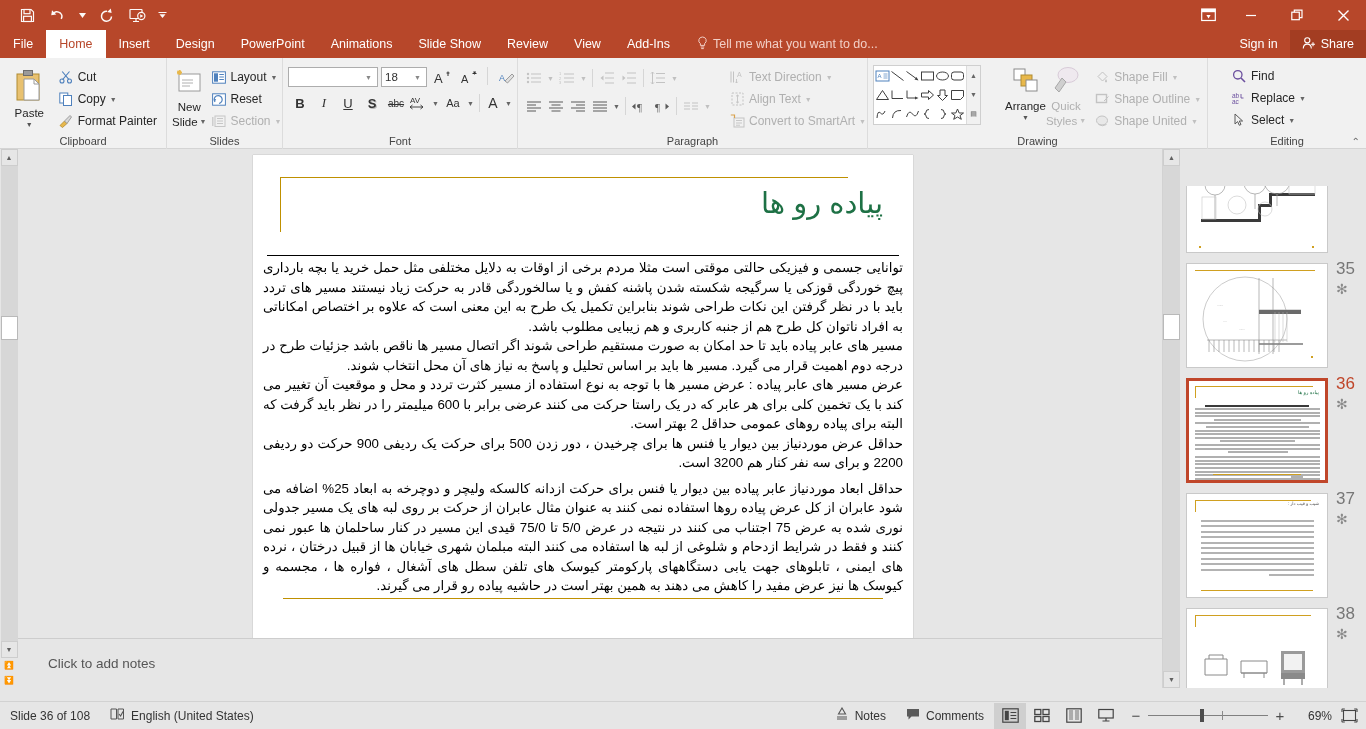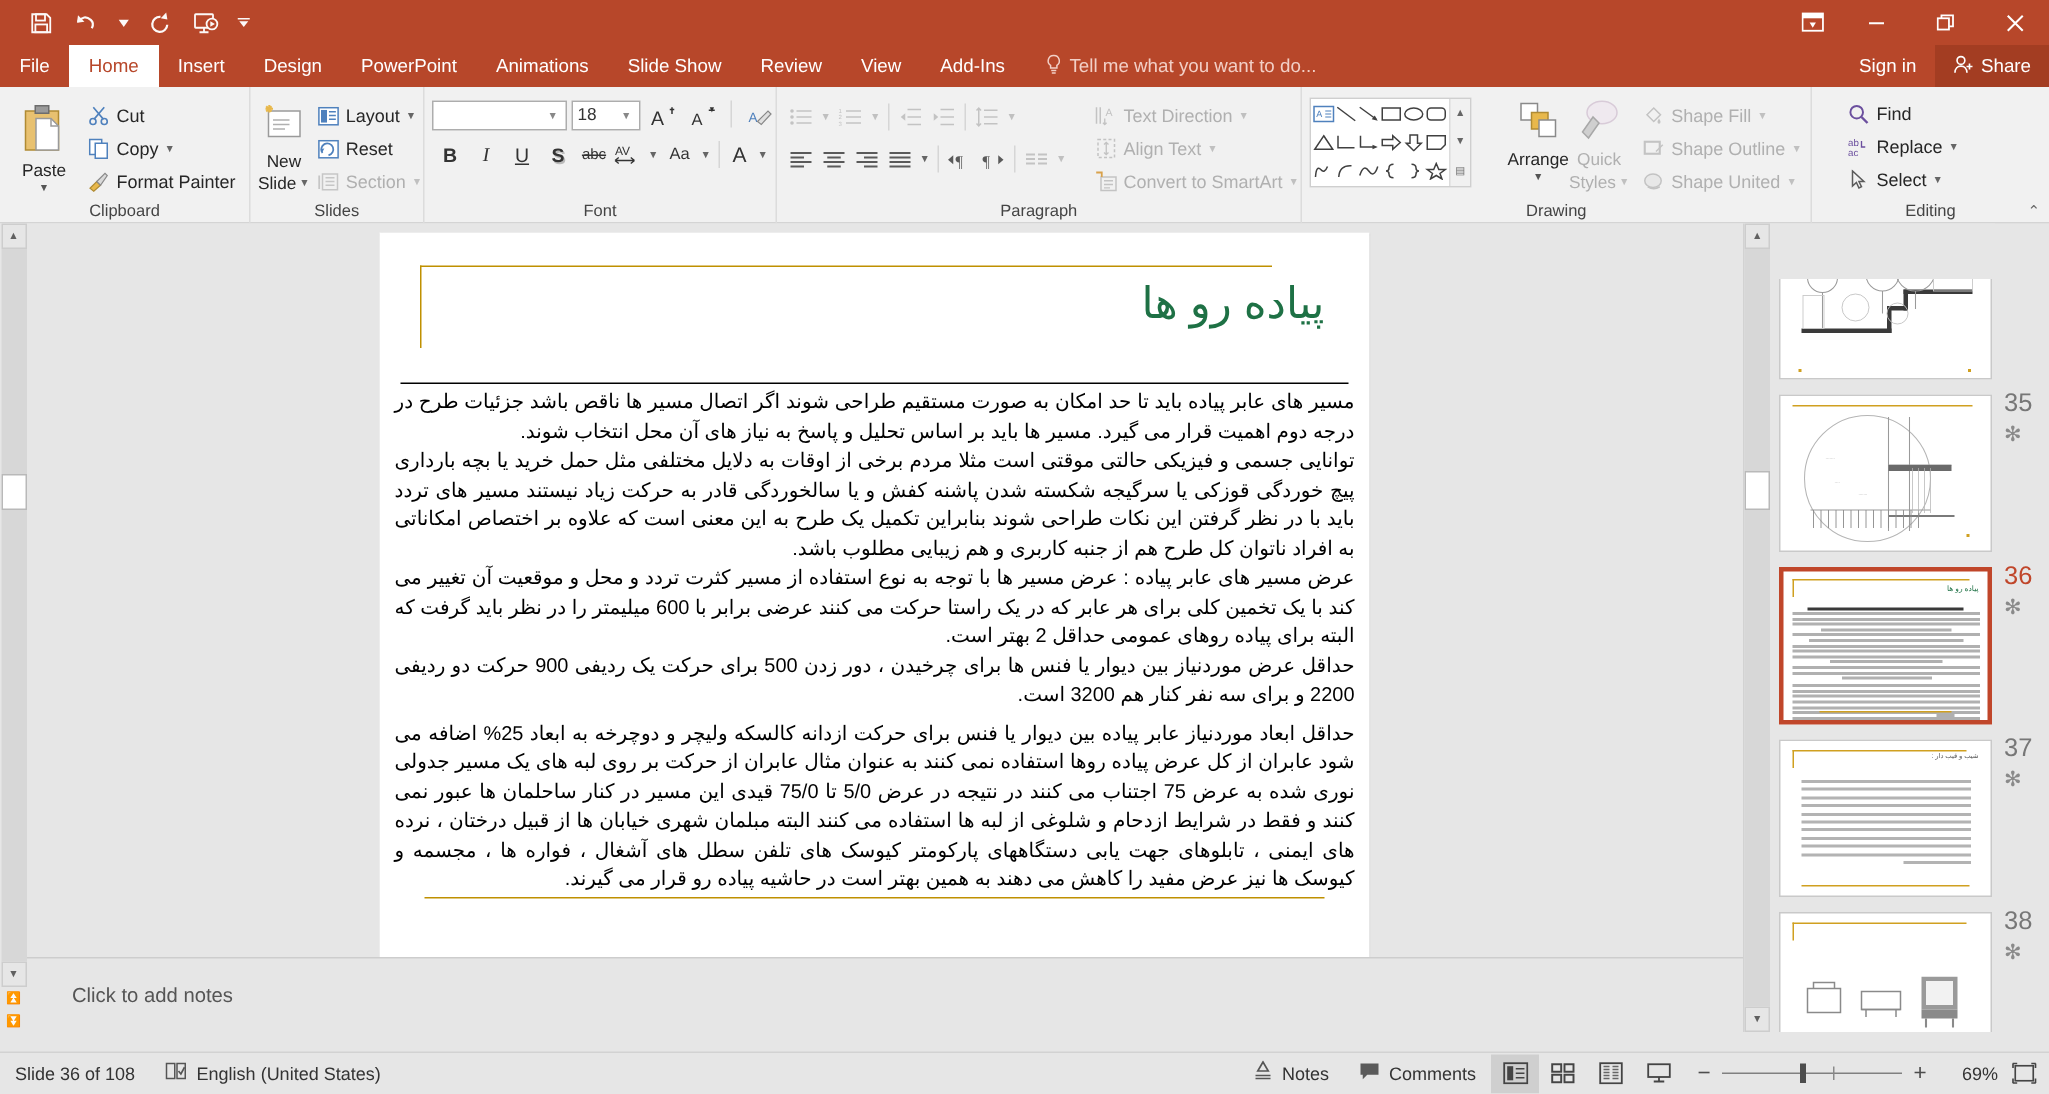--- a/index.html
+++ b/index.html
@@ -841,22 +841,22 @@
       <div class="lsmini">⏬</div>
     </div>
 
     <div class="slidearea">
       <div class="slidecanvas">
         <div class="slide-title-line"></div>
         <div class="slide-titlebar-accent"></div>
         <div class="slide-title">پیاده رو ها</div>
         <div class="slide-body">
           <div class="hr-top"></div>
+          <p>توانایی جسمی و فیزیکی حالتی موقتی است مثلا مردم برخی از اوقات به دلایل مختلفی مثل حمل خرید یا بچه بارداری پیچ خوردگی قوزکی یا سرگیجه شکسته شدن پاشنه کفش و یا سالخوردگی قادر به حرکت زیاد نیستند مسیر های تردد باید با در نظر گرفتن این نکات طراحی شوند بنابراین تکمیل یک طرح به این معنی است که علاوه بر اختصاص امکاناتی به افراد ناتوان کل طرح هم از جنبه کاربری و هم زیبایی مطلوب باشد.</p>
           <p>مسیر های عابر پیاده باید تا حد امکان به صورت مستقیم طراحی شوند اگر اتصال مسیر ها ناقص باشد جزئیات طرح در درجه دوم اهمیت قرار می گیرد. مسیر ها باید بر اساس تحلیل و پاسخ به نیاز های آن محل انتخاب شوند.</p>
-          <p>توانایی جسمی و فیزیکی حالتی موقتی است مثلا مردم برخی از اوقات به دلایل مختلفی مثل حمل خرید یا بچه بارداری پیچ خوردگی قوزکی یا سرگیجه شکسته شدن پاشنه کفش و یا سالخوردگی قادر به حرکت زیاد نیستند مسیر های تردد باید با در نظر گرفتن این نکات طراحی شوند بنابراین تکمیل یک طرح به این معنی است که علاوه بر اختصاص امکاناتی به افراد ناتوان کل طرح هم از جنبه کاربری و هم زیبایی مطلوب باشد.</p>
           <p>عرض مسیر های عابر پیاده : عرض مسیر ها با توجه به نوع استفاده از مسیر کثرت تردد و محل و موقعیت آن تغییر می کند با یک تخمین کلی برای هر عابر که در یک راستا حرکت می کنند عرضی برابر با 600 میلیمتر را در نظر باید گرفت که البته برای پیاده روهای عمومی حداقل 2 بهتر است.</p>
           <p>حداقل عرض موردنیاز بین دیوار یا فنس ها برای چرخیدن ، دور زدن 500 برای حرکت یک ردیفی 900 حرکت دو ردیفی 2200 و برای سه نفر کنار هم 3200 است.</p>
           <p style="margin-top:6px">حداقل ابعاد موردنیاز عابر پیاده بین دیوار یا فنس برای حرکت ازدانه کالسکه ولیچر و دوچرخه به ابعاد 25% اضافه می شود عابران از کل عرض پیاده روها استفاده نمی کنند به عنوان مثال عابران از حرکت بر روی لبه های یک مسیر جدولی نوری شده به عرض 75 اجتناب می کنند در نتیجه در عرض 5/0 تا 75/0 قیدی این مسیر در کنار ساحلمان ها عبور نمی کنند و فقط در شرایط ازدحام و شلوغی از لبه ها استفاده می کنند البته مبلمان شهری خیابان ها از قبیل درختان ، نرده های ایمنی ، تابلوهای جهت یابی دستگاههای پارکومتر کیوسک های تلفن سطل های آشغال ، فواره ها ، مجسمه و کیوسک ها نیز عرض مفید را کاهش می دهند به همین بهتر است در حاشیه پیاده رو قرار می گیرند.</p>
           <div class="lastline"></div>
         </div>
       </div>
     </div>
 
     <div class="notespane">
       <span>Click to add notes</span>

